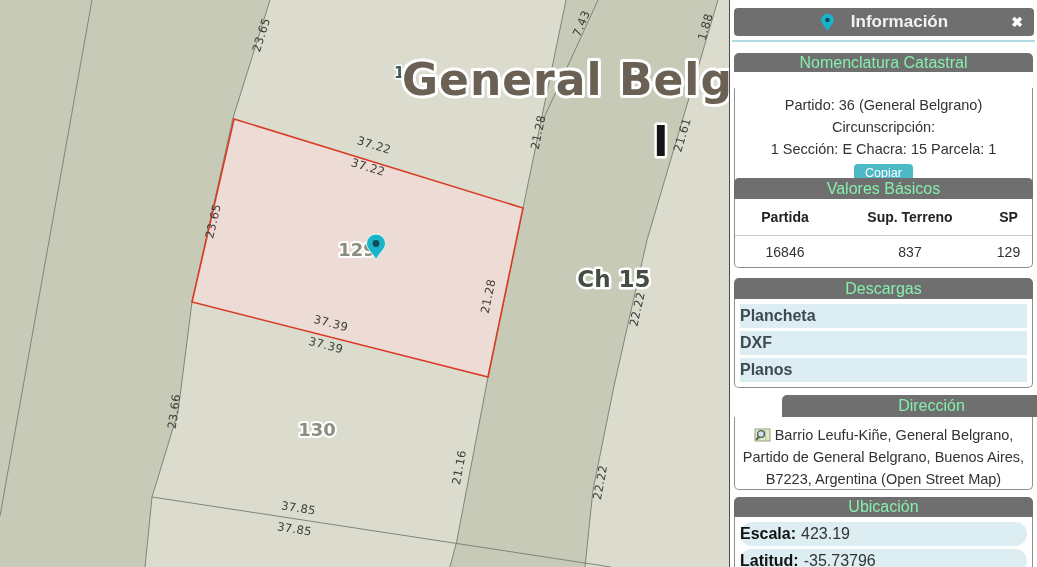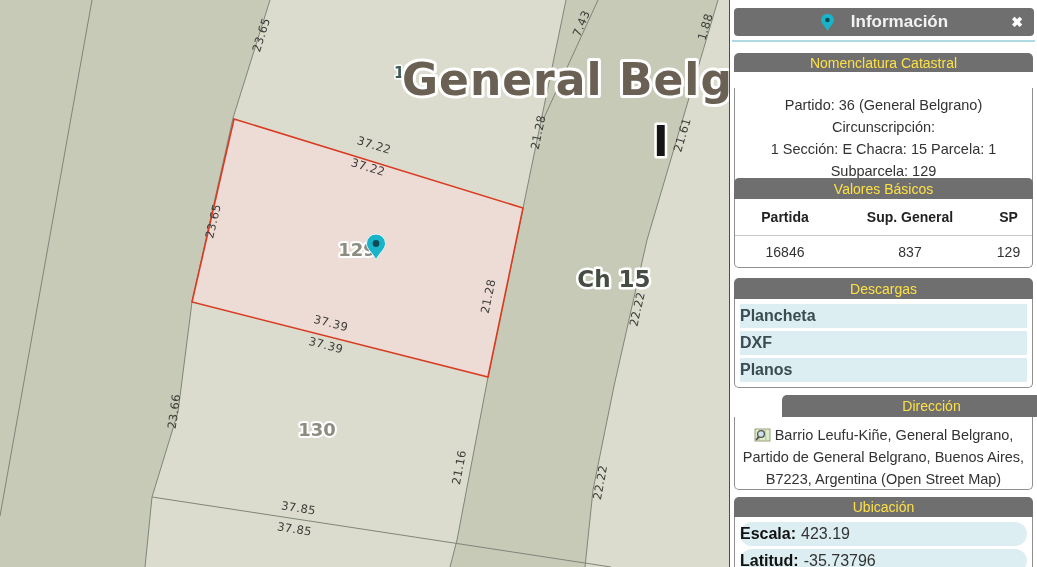--- a/index.html
+++ b/index.html
@@ -7,21 +7,21 @@
        font-family:"Liberation Sans",sans-serif;background:#dbdccd;}
   
   #map{position:absolute;left:0;top:0;width:1037px;height:567px;}
   text{font-family:"DejaVu Sans",sans-serif;}
   .m{font-size:11.5px;fill:#3c3c38;letter-spacing:.4px;}
   .halo{paint-order:stroke;stroke:#ffffff;stroke-linejoin:round;}
   
   #panel{position:absolute;left:729px;top:0;width:308px;height:567px;
          background:#ffffff;border-left:1px solid #4c4c4c;box-sizing:border-box;}
   .abs{position:absolute;box-sizing:border-box;}
-  .bar{background:#6f6f6f;color:#fde047;font-size:14px;text-align:center;
+  .bar{background:#6f6f6f;color:#86efac;font-size:16px;text-align:center;
        border-radius:5px 5px 0 0;display:flex;align-items:center;justify-content:center;}
   .box{background:#fff;border:1px solid #8f8f8f;border-top:none;border-radius:0 0 5px 5px;}
   #hdr{left:4px;top:8px;width:300px;height:28px;background:#6f6f6f;border-radius:4px;
        display:flex;align-items:center;justify-content:center;gap:16px;
        color:#f2f2f2;font-size:17px;font-weight:600;}
   #hdr-close{position:absolute;right:11px;top:6px;color:#ffffff;font-size:14px;
        font-weight:bold;cursor:pointer;line-height:16px;}
   #cyanline{left:2px;top:40px;width:303px;height:2px;background:#aedae2;}
   .ctext{font-size:14.5px;color:#333;text-align:center;}
   .ctext span{display:block;line-height:22px;}
@@ -103,29 +103,28 @@
       </svg>
       <span>Información</span>
       <span id="hdr-close">✖</span>
     </div>
     <div id="cyanline" class="abs"></div>
 
     <div class="abs bar" style="left:4px;top:53px;width:299px;height:19px;">Nomenclatura Catastral</div>
     <div class="abs box ctext" style="left:4px;top:88px;width:299px;height:100px;padding-top:6px;">
       <span>Partido: 36 (General Belgrano) Circunscripción:</span>
       <span>1 Sección: E Chacra: 15 Parcela: 1</span>
-      <span>Subparcela: 129</span>
       <button class="btn" style="margin-top:4px;">Copiar</button>
     </div>
 
     <div class="abs bar" style="left:4px;top:178px;width:299px;height:21px;">Valores Básicos</div>
     <div class="abs box" style="left:4px;top:199px;width:299px;height:69px;">
       <div class="vb-row vb-head">
         <span>Partida</span>
-        <span>Sup. General</span>
+        <span>Sup. Terreno</span>
         <span>SP</span>
       </div>
       <div class="vb-row vb-val">
         <span>16846</span>
         <span>837</span>
         <span>129</span>
       </div>
     </div>
 
     <div class="abs bar" style="left:4px;top:278px;width:299px;height:21px;">Descargas</div>

